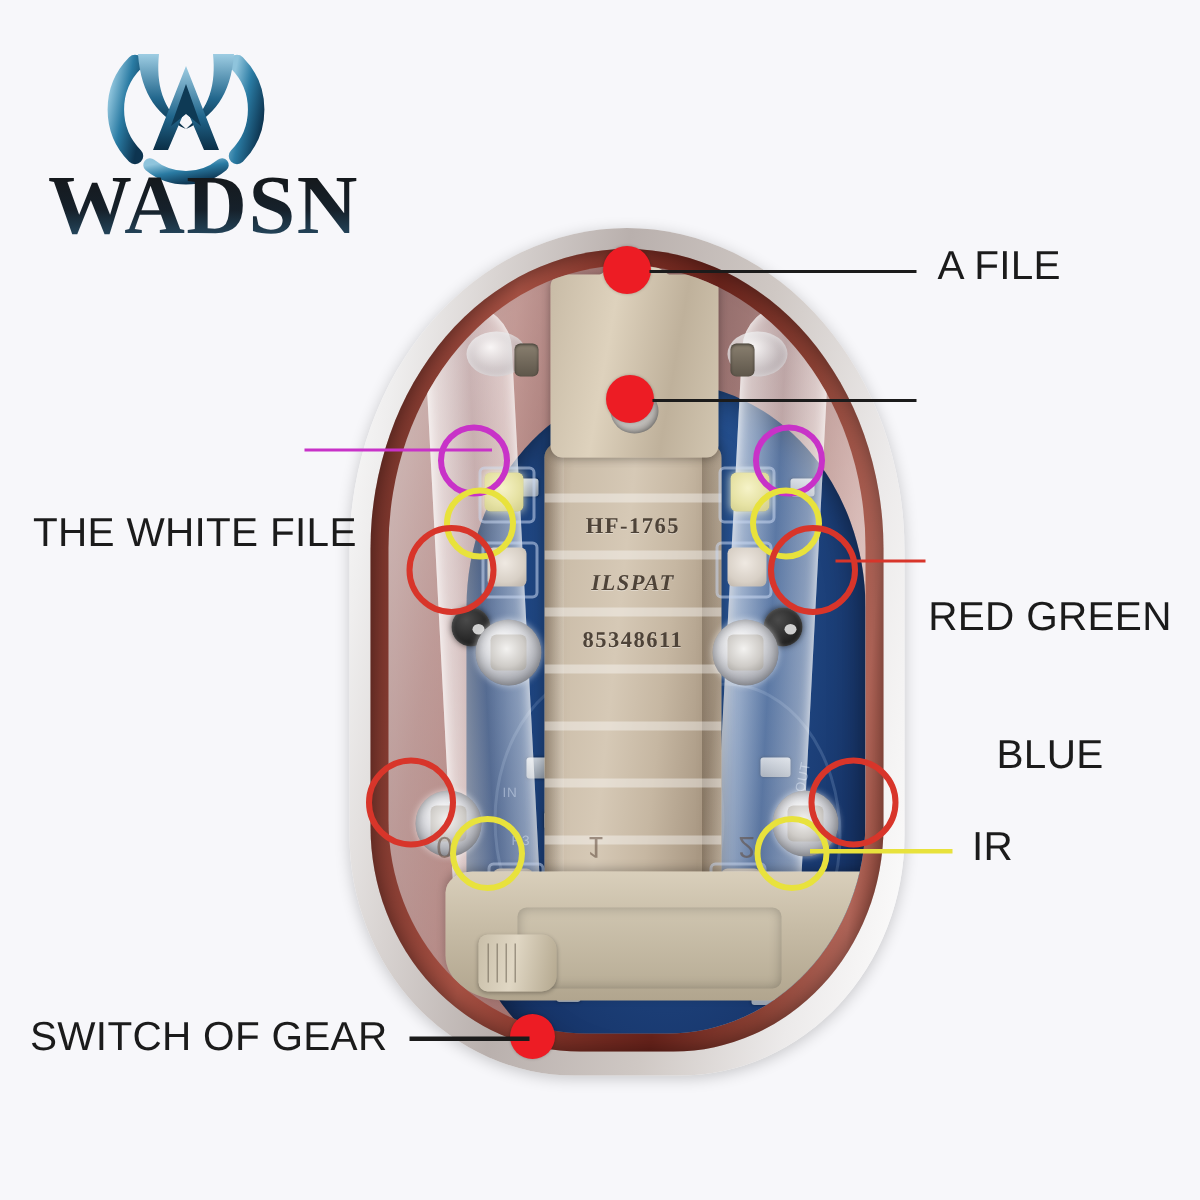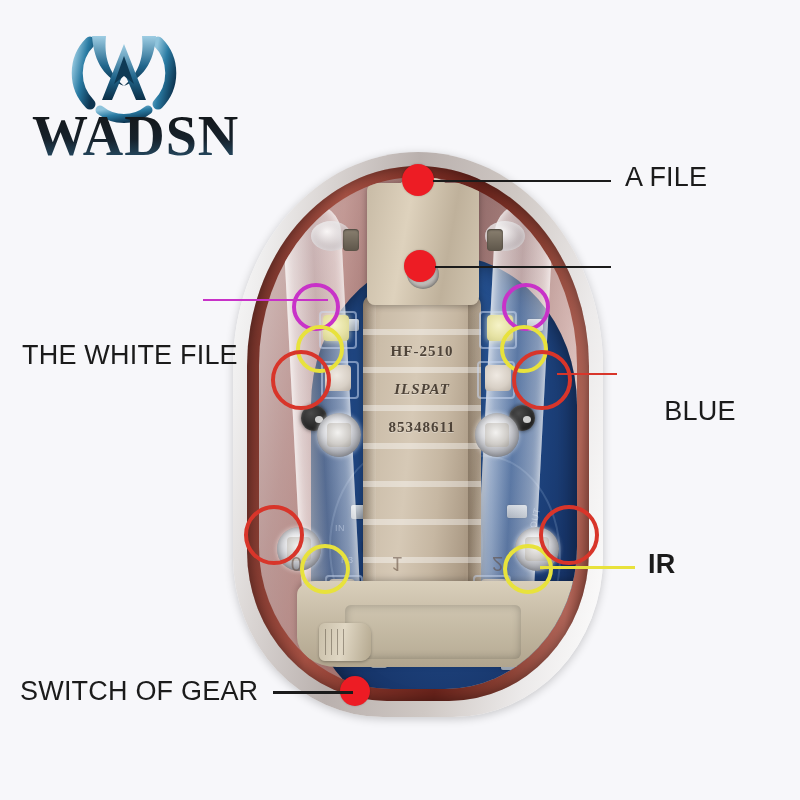--- a/index.html
+++ b/index.html
@@ -287,21 +287,21 @@
         <div class="modSide" style="left:0;"></div>
         <div class="modSide" style="right:0;"></div>
         <div class="modRib" style="top:34px;"></div>
         <div class="modRib" style="top:72px;"></div>
         <div class="modRib" style="top:110px;"></div>
         <div class="modRib" style="top:148px;"></div>
         <div class="modRib" style="top:186px;"></div>
         <div class="modRib" style="top:224px;"></div>
         <div class="modRib" style="top:262px;"></div>
         <div class="modRib" style="top:300px;"></div>
-        <div class="modTxt" style="top:48px;">HF-2510</div>
+        <div class="modTxt" style="top:48px;">HF-1765</div>
         <div class="modTxt" style="top:86px;font-style:italic;">ILSPAT</div>
         <div class="modTxt" style="top:124px;">85348611</div>
       </div>
 
       <div class="connectorNeck"></div>
       <div class="connector">
         <div class="connHoleL"></div>
         <div class="connHoleR"></div>
       </div>
       <div class="connBolt"></div>
@@ -364,24 +364,25 @@
   <div class="leader" style="left:435px;top:266px;width:176px;border-top-width:2px;border-top-color:#1b1b1b;"></div>
   <div class="leader" style="left:557px;top:373px;width:60px;border-top-width:2px;border-top-color:#d8352a;"></div>
   <div class="leader" style="left:540px;top:566px;width:95px;border-top-width:3px;border-top-color:#e8e23c;"></div>
   <div class="leader" style="left:203px;top:299px;width:125px;border-top-width:2px;border-top-color:#c832c8;"></div>
   <div class="leader" style="left:273px;top:691px;width:80px;border-top-width:3px;border-top-color:#1b1b1b;"></div>
 
   <div class="label r" style="left:625px;top:162px;">A FILE</div>
 
 
   <div class="label center2" style="left:605px;top:334px;width:190px;">
+    <div>RED GREEN</div>
     <div>BLUE</div>
   </div>
 
-  <div class="label r" style="left:648px;top:549px;font-weight:bold;">IR</div>
+  <div class="label r" style="left:648px;top:549px;">IR</div>
 
   <div class="label l" style="left:22px;top:278px;width:250px;">
     <div>THE WHITE FILE</div>
   </div>
 
   <div class="label l" style="left:20px;top:676px;">SWITCH OF GEAR</div>
 
 </div>
 
 </body></html>

